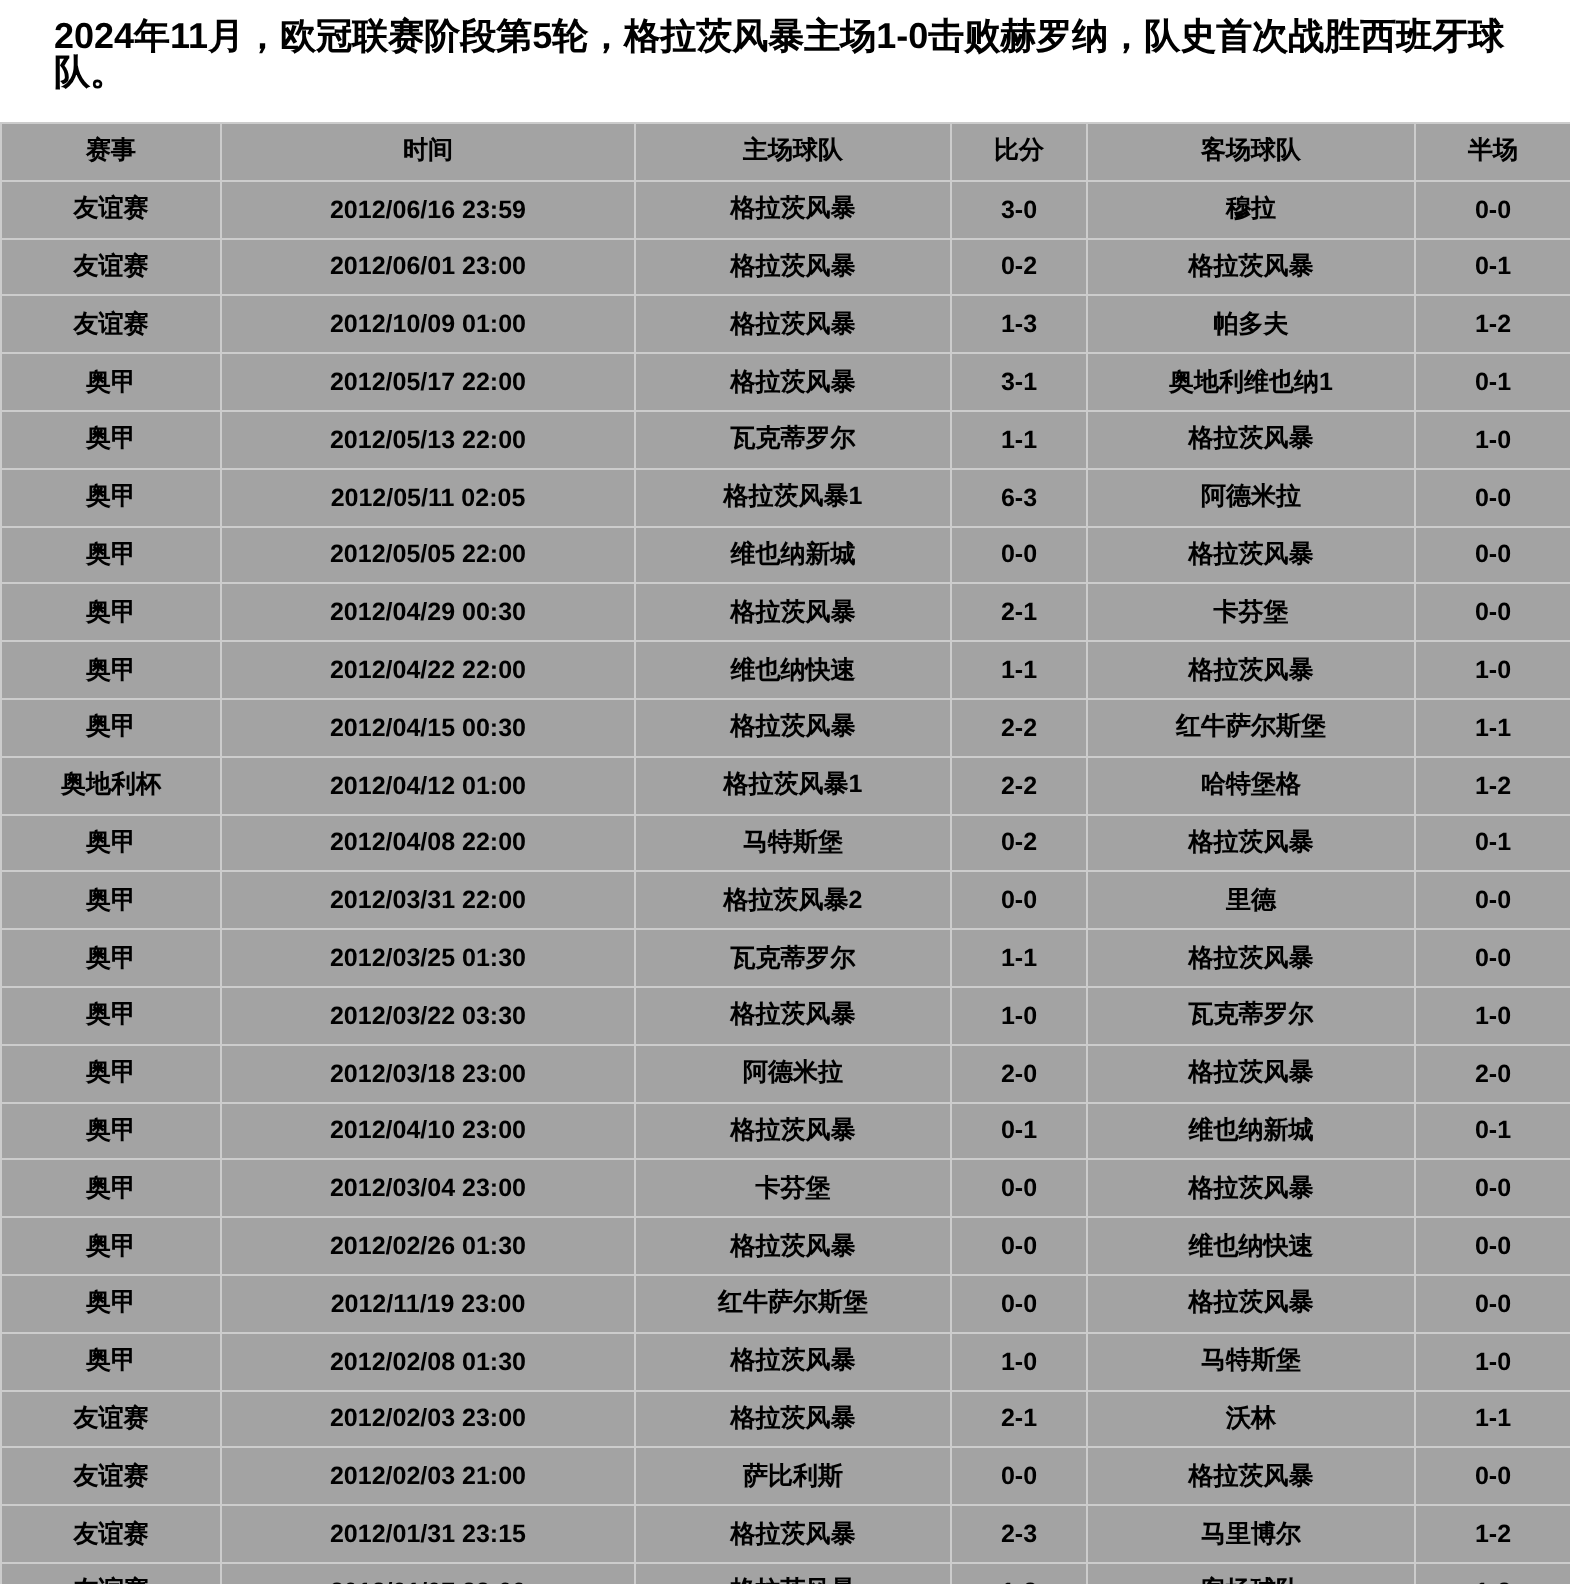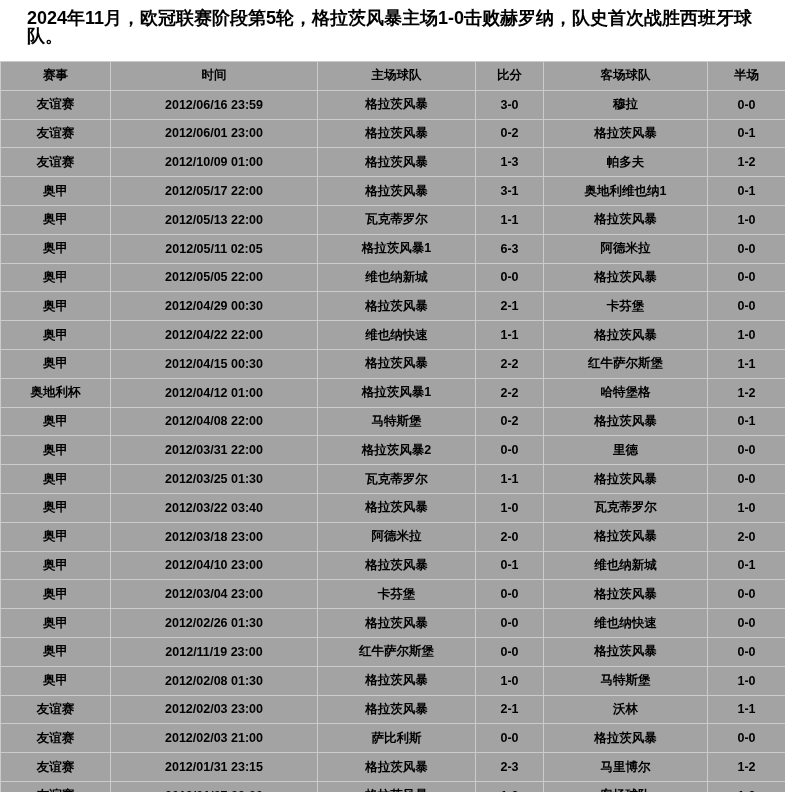--- a/index.html
+++ b/index.html
@@ -179,21 +179,21 @@
       <tr>
         <td>奥甲</td>
         <td>2012/03/25 01:30</td>
         <td>瓦克蒂罗尔</td>
         <td>1-1</td>
         <td>格拉茨风暴</td>
         <td>0-0</td>
       </tr>
       <tr>
         <td>奥甲</td>
-        <td>2012/03/22 03:40</td>
+        <td>2012/03/22 03:30</td>
         <td>格拉茨风暴</td>
         <td>1-0</td>
         <td>瓦克蒂罗尔</td>
         <td>1-0</td>
       </tr>
       <tr>
         <td>奥甲</td>
         <td>2012/03/18 23:00</td>
         <td>阿德米拉</td>
         <td>2-0</td>

